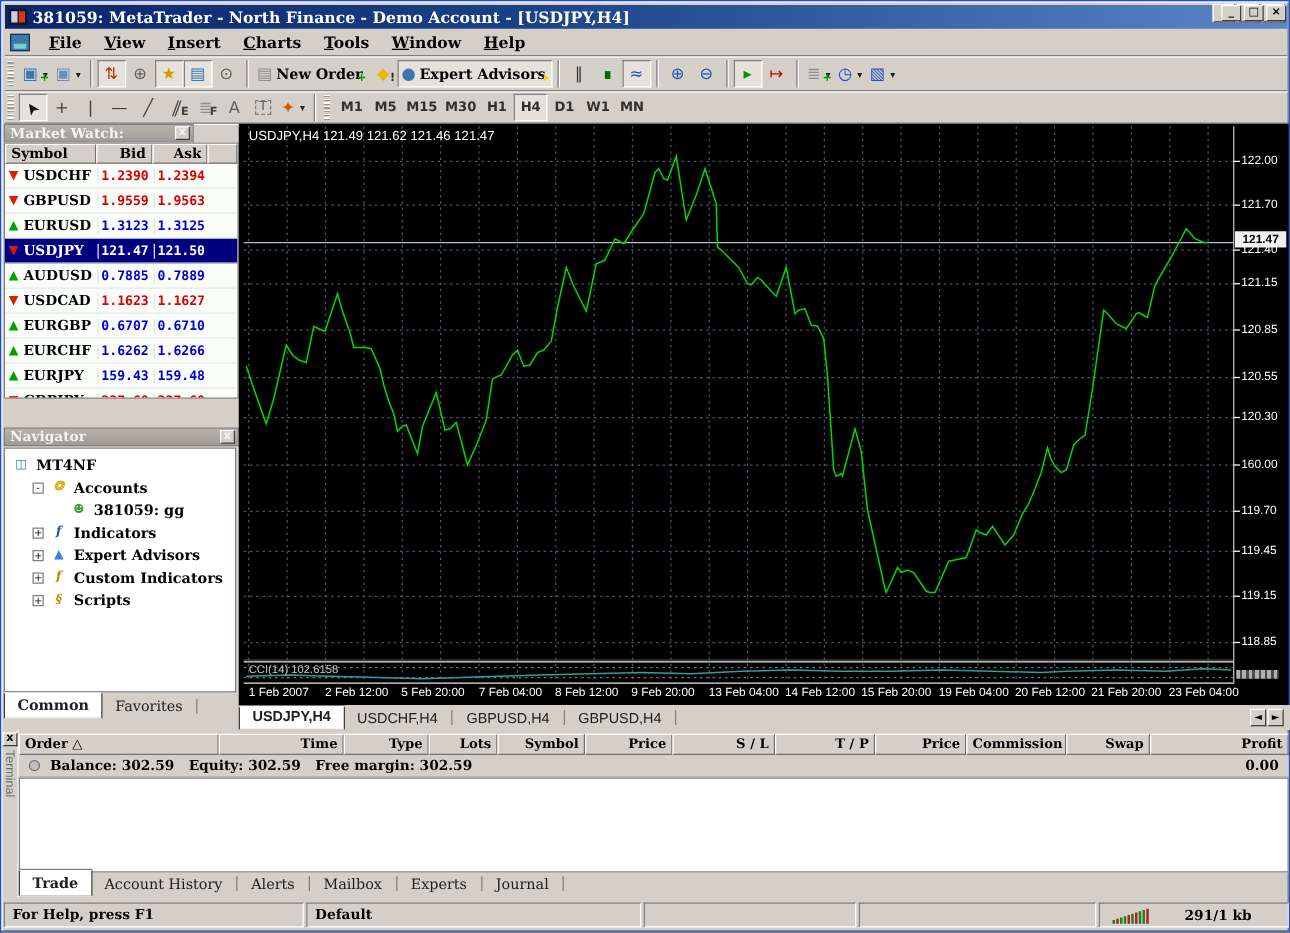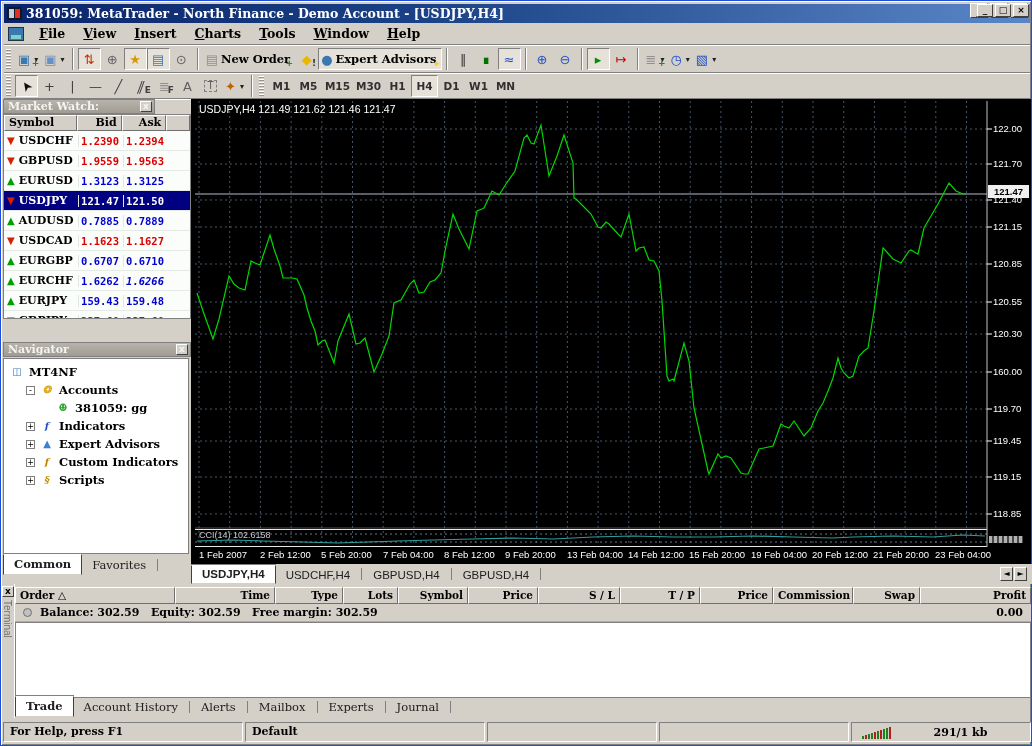--- a/index.html
+++ b/index.html
@@ -331,21 +331,21 @@
         </span>
         <span class="mw-num" style="color: rgb(0, 0, 208);">0.6707</span>
         <span class="mw-num" style="color: rgb(0, 0, 208);">0.6710</span>
       </div>
       <div class="mw-row">
         <span class="mw-sym">
           <span class="arr" style="color: rgb(0, 160, 0);">▲</span>
           <span style="color: rgb(0, 0, 0);">EURCHF</span>
         </span>
         <span class="mw-num" style="color: rgb(0, 0, 208);">1.6262</span>
-        <span class="mw-num" style="color: rgb(0, 0, 208); font-style: italic;">1.6266</span>
+        <span class="mw-num" style="color: rgb(0, 0, 208);">1.6266</span>
       </div>
       <div class="mw-row">
         <span class="mw-sym">
           <span class="arr" style="color: rgb(0, 160, 0);">▲</span>
           <span style="color: rgb(0, 0, 0);">EURJPY</span>
         </span>
         <span class="mw-num" style="color: rgb(0, 0, 208);">159.43</span>
         <span class="mw-num" style="color: rgb(0, 0, 208);">159.48</span>
       </div>
       <div class="mw-row">
@@ -551,21 +551,21 @@
         <span class="tabdiv"></span>
         <span class="tab">Experts</span>
         <span class="tabdiv"></span>
         <span class="tab">Journal</span>
         <span class="tabdiv"></span>
       </div>
   </div>
 
   <div class="statusbar">
     <span class="scell" style="width:240px">For Help, press F1</span>
-    <span class="scell" style="width:240px">Default</span>
+    <span class="scell" style="width:268px">Default</span>
     <span class="scell" style="width:170px"></span>
     <span class="scell" style="width:190px"></span>
     <span class="scell" style="flex:1;display:flex;align-items:flex-end">
       <span class="bars" id="sigbars"><i style="height: 3px; background: rgb(32, 128, 32);"></i><i style="height: 4px; background: rgb(176, 32, 32);"></i><i style="height: 5px; background: rgb(32, 128, 32);"></i><i style="height: 6px; background: rgb(32, 128, 32);"></i><i style="height: 7px; background: rgb(176, 32, 32);"></i><i style="height: 8px; background: rgb(32, 128, 32);"></i><i style="height: 9px; background: rgb(176, 32, 32);"></i><i style="height: 10px; background: rgb(32, 128, 32);"></i><i style="height: 11px; background: rgb(32, 128, 32);"></i><i style="height: 12px; background: rgb(176, 32, 32);"></i></span>
       <span style="margin:0 auto">291/1 kb</span>
     </span>
   </div>
 </div>
 
 </body></html>

